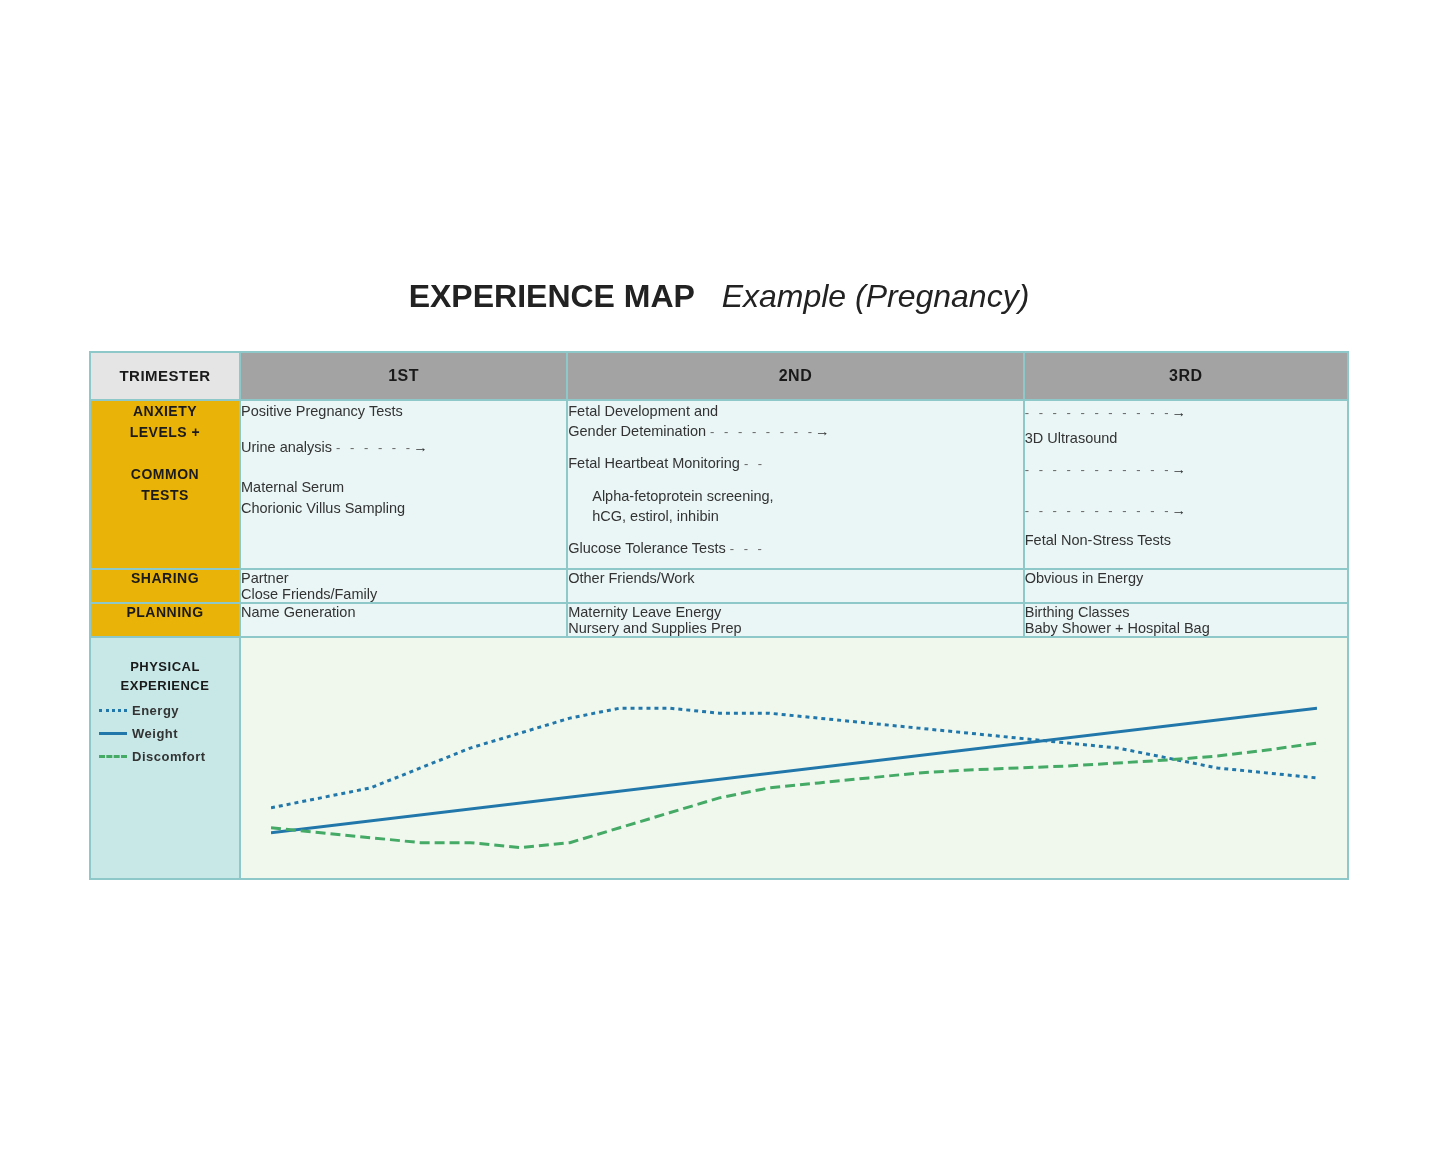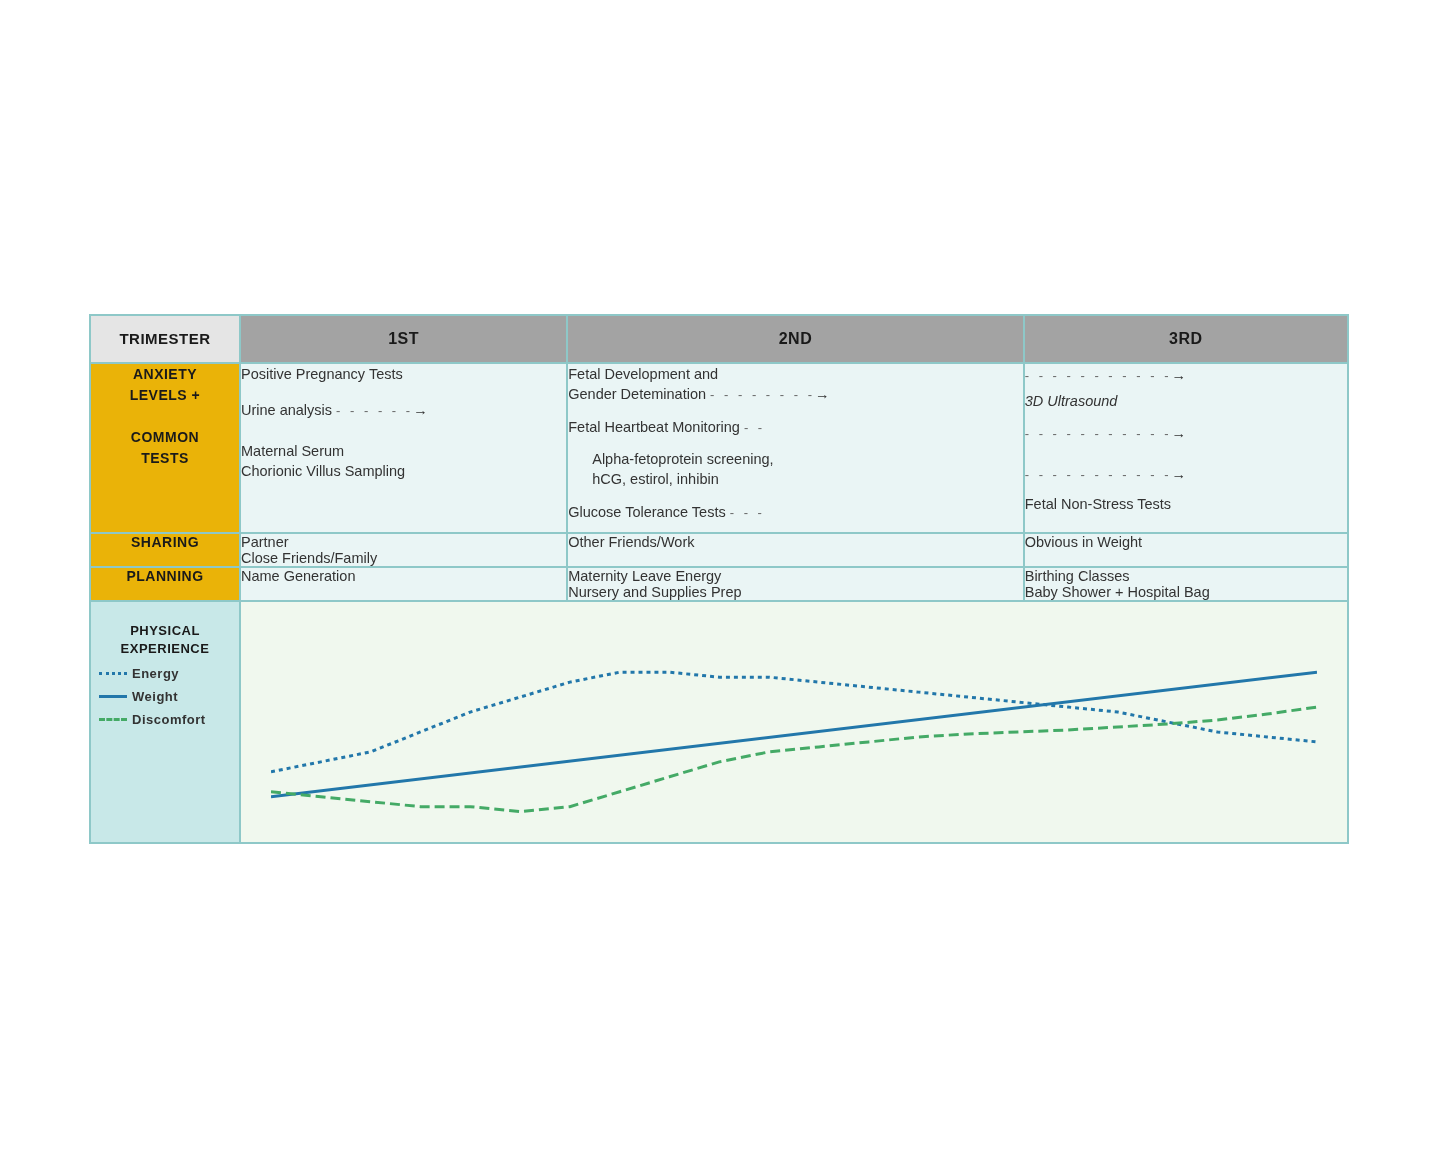--- a/index.html
+++ b/index.html
@@ -172,20 +172,25 @@
       display: inline;
       font-size: 13px;
       letter-spacing: 3px;
       color: #666;
     }
   </style>
 </head>
 <body>
 
 <div class="page-wrapper">
+  <h1 class="page-title">
+    <span class="bold-part">EXPERIENCE MAP</span>
+    &nbsp;
+    <span class="italic-part">Example (Pregnancy)</span>
+  </h1>
 
   <table class="experience-table">
 
     <thead>
       <tr class="header-row">
         <th class="row-label">TRIMESTER</th>
         <th>1ST</th>
         <th>2ND</th>
         <th>3RD</th>
       </tr>
@@ -223,41 +228,41 @@
               Alpha-fetoprotein screening,<br>hCG, estirol, inhibin
             </div>
             <div class="test-item" style="margin-top:12px;">
               Glucose Tolerance Tests <span class="inline-dash">- - -</span>
             </div>
           </div>
         </td>
         <td class="data-cell">
           <div class="test-row-content">
             <div style="margin-bottom:4px;"><span class="inline-dash">- - - - - - - - - - -</span>→</div>
-            <div class="test-item" style="margin-top:4px;font-style:italic;">3D Ultrasound</div>
+            <div class="test-item" style="margin-top:4px;">3D Ultrasound</div>
             <div style="margin-top:4px; margin-bottom:16px;"><span class="inline-dash">- - - - - - - - - - -</span>→</div>
             <div style="margin-top:18px;"><span class="inline-dash">- - - - - - - - - - -</span>→</div>
             <div class="test-item" style="margin-top:8px;">Fetal Non-Stress Tests</div>
           </div>
         </td>
       </tr>
 
       <tr>
         <td class="row-label-cell">
           <div>SHARING</div>
         </td>
         <td class="data-cell sharing-cell">
           <div>Partner</div>
           <div>Close Friends/Family</div>
         </td>
         <td class="data-cell sharing-cell">
           <div>Other Friends/Work</div>
         </td>
         <td class="data-cell sharing-cell">
-          <div>Obvious in Weight</div>
+          <div>Obvious in Energy</div>
         </td>
       </tr>
 
       <tr>
         <td class="row-label-cell">
           <div>PLANNING</div>
         </td>
         <td class="data-cell planning-cell">
           <div>Name Generation</div>
         </td>

